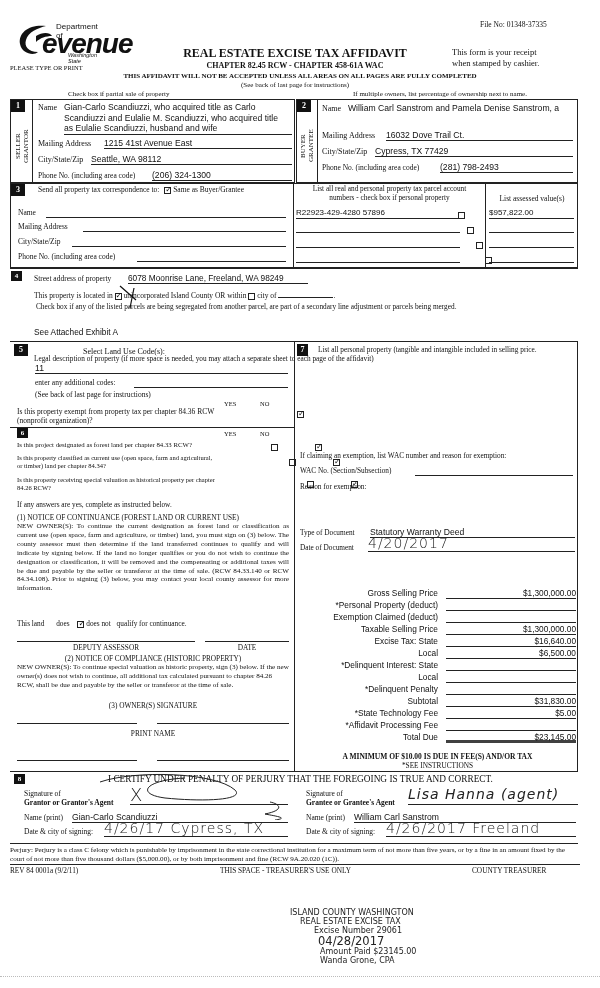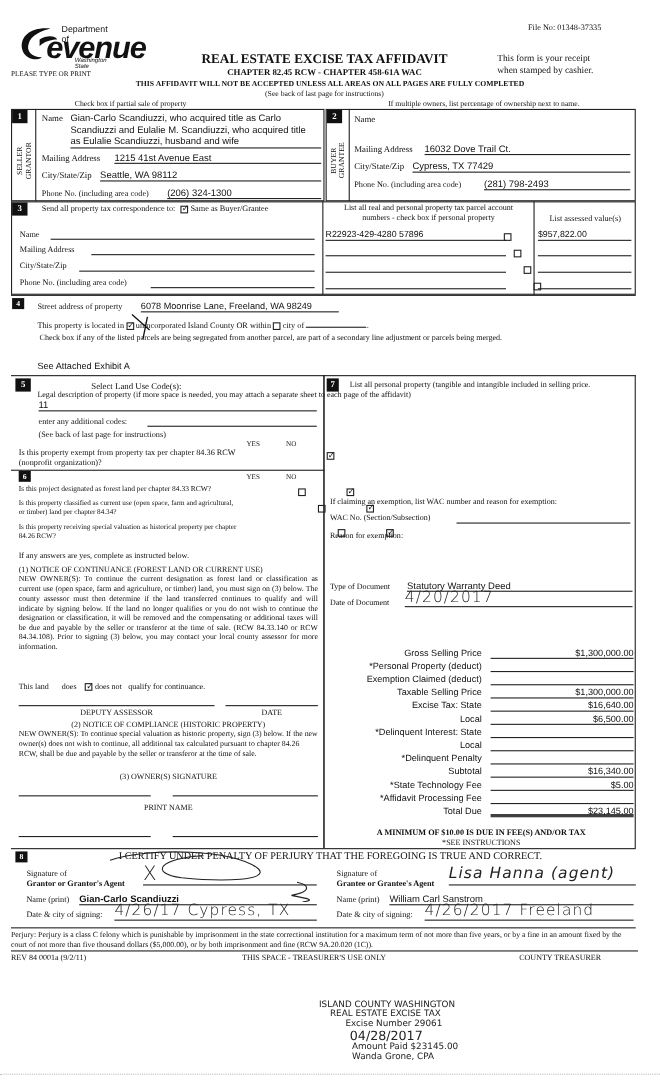--- a/index.html
+++ b/index.html
@@ -70,20 +70,21 @@
 
 
 <div class="box" style="left:296px;top:99px;width:282px;height:84px;"></div>
 <div class="num" style="left:297px;top:100px;">2</div>
 <div class="abs" style="left:317px;top:99px;width:1px;height:84px;background:#222;"></div>
 <div class="vlabel" style="left:299px;top:116px;width:16px;height:60px;">
   <span>BUYER</span><br><span>GRANTEE</span>
 </div>
 <div class="abs" style="left:322px;top:104px;font-size:8px;">Name</div>
 <div class="abs fill" style="left:348px;top:103px;width:225px;line-height:11px;">
+  <div>William Carl Sanstrom and Pamela Denise Sanstrom, a</div>
 </div>
 <div class="abs" style="left:322px;top:131px;font-size:8px;">Mailing Address</div>
 <div class="abs fill ul" style="left:386px;top:130px;width:187px;">16032 Dove Trail Ct.</div>
 <div class="abs" style="left:322px;top:147px;font-size:8px;">City/State/Zip</div>
 <div class="abs fill ul" style="left:375px;top:146px;width:198px;">Cypress, TX 77429</div>
 <div class="abs" style="left:322px;top:163px;font-size:7.5px;">Phone No. (including area code)</div>
 <div class="abs fill ul" style="left:440px;top:162px;width:133px;">(281) 798-2493</div>
 
 
 <div class="box" style="left:10px;top:183px;width:568px;height:85px;"></div>
@@ -245,21 +246,21 @@
 <div class="calc-row" style="top:672px;">
     <span class="lbl">Local</span>
     <span class="val"></span>
   </div>
 <div class="calc-row" style="top:684px;">
     <span class="lbl">*Delinquent Penalty</span>
     <span class="val"></span>
   </div>
 <div class="calc-row" style="top:696px;">
     <span class="lbl">Subtotal</span>
-    <span class="val">$16,340.00</span>
+    <span class="val">$31,830.00</span>
   </div>
 <div class="calc-row" style="top:708px;">
     <span class="lbl">*State Technology Fee</span>
     <span class="val">$5.00</span>
   </div>
 <div class="calc-row" style="top:720px;">
     <span class="lbl">*Affidavit Processing Fee</span>
     <span class="val"></span>
   </div>
 <div class="calc-row" style="top:732px;">
@@ -278,21 +279,21 @@
   <div>Signature of</div>
   <div class="bold">Grantor or Grantor's Agent</div>
 </div>
 <div class="abs hand ul" style="left:130px;top:786px;width:158px;height:19px;font-size:18px;line-height:18px;">
   <span>X</span>
 </div>
 <svg class="abs" style="left:95px;top:772px;" width="200" height="48" viewBox="0 0 200 48">
   <path d="M5 10 C40 -2 120 0 140 18 C150 28 110 30 70 26 C40 22 50 8 90 6 M175 30 C185 32 190 38 170 42 C180 44 195 46 180 48" stroke="#222" stroke-width="1" fill="none"></path>
 </svg>
 <div class="abs" style="left:24px;top:813px;font-size:7.5px;">Name (print)</div>
-<div class="abs fill ul" style="left:72px;top:812px;width:216px;font-weight:bold;">Gian-Carlo Scandiuzzi</div>
+<div class="abs fill ul" style="left:72px;top:812px;width:216px;">Gian-Carlo Scandiuzzi</div>
 <div class="abs" style="left:24px;top:827px;font-size:7.5px;">Date &amp; city of signing:</div>
 <div class="abs hand ul" style="left:104px;top:820px;width:184px;font-size:14px;">4/26/17  Cypress, TX</div>
 
 <div class="abs" style="left:306px;top:789px;font-size:7.5px;line-height:9px;">
   <div>Signature of</div>
   <div class="bold">Grantee or Grantee's Agent</div>
 </div>
 <div class="abs hand ul" style="left:408px;top:786px;width:170px;height:19px;font-size:14px;font-style:italic;">Lisa Hanna (agent)</div>
 <div class="abs" style="left:306px;top:813px;font-size:7.5px;">Name (print)</div>
 <div class="abs fill ul" style="left:354px;top:812px;width:222px;">William Carl Sanstrom</div>

